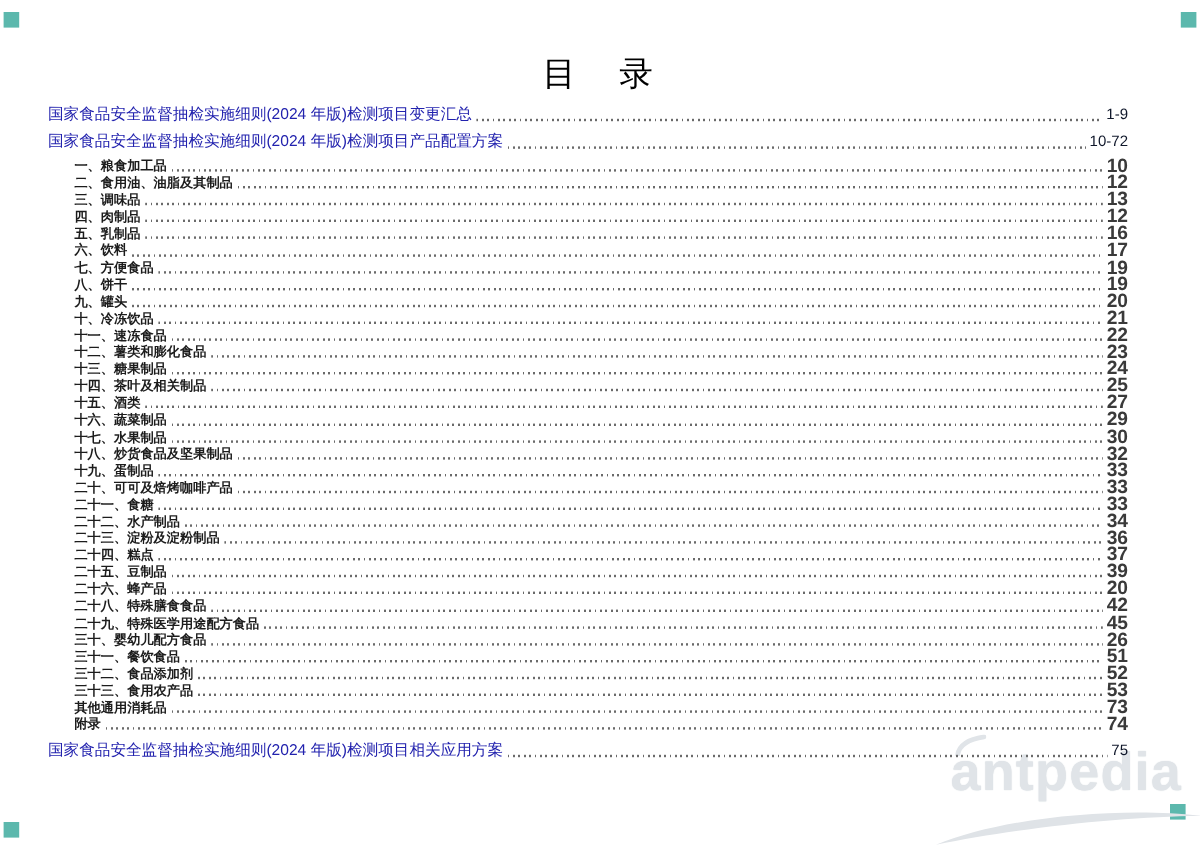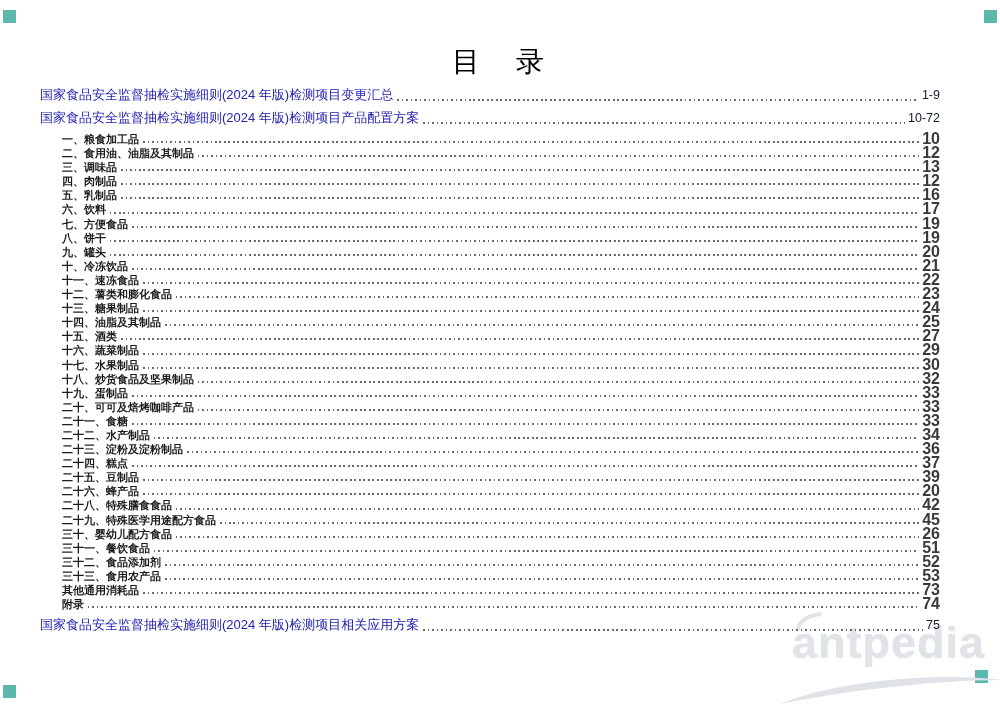--- a/index.html
+++ b/index.html
@@ -137,21 +137,21 @@
         <span class="lab">十二、薯类和膨化食品</span>
         <span class="lead"></span>
         <span class="pg">23</span>
       </div>
       <div class="row item">
         <span class="lab">十三、糖果制品</span>
         <span class="lead"></span>
         <span class="pg">24</span>
       </div>
       <div class="row item">
-        <span class="lab">十四、油脂及其制品</span>
+        <span class="lab">十四、茶叶及相关制品</span>
         <span class="lead"></span>
         <span class="pg">25</span>
       </div>
       <div class="row item">
         <span class="lab">十五、酒类</span>
         <span class="lead"></span>
         <span class="pg">27</span>
       </div>
       <div class="row item">
         <span class="lab">十六、蔬菜制品</span>

